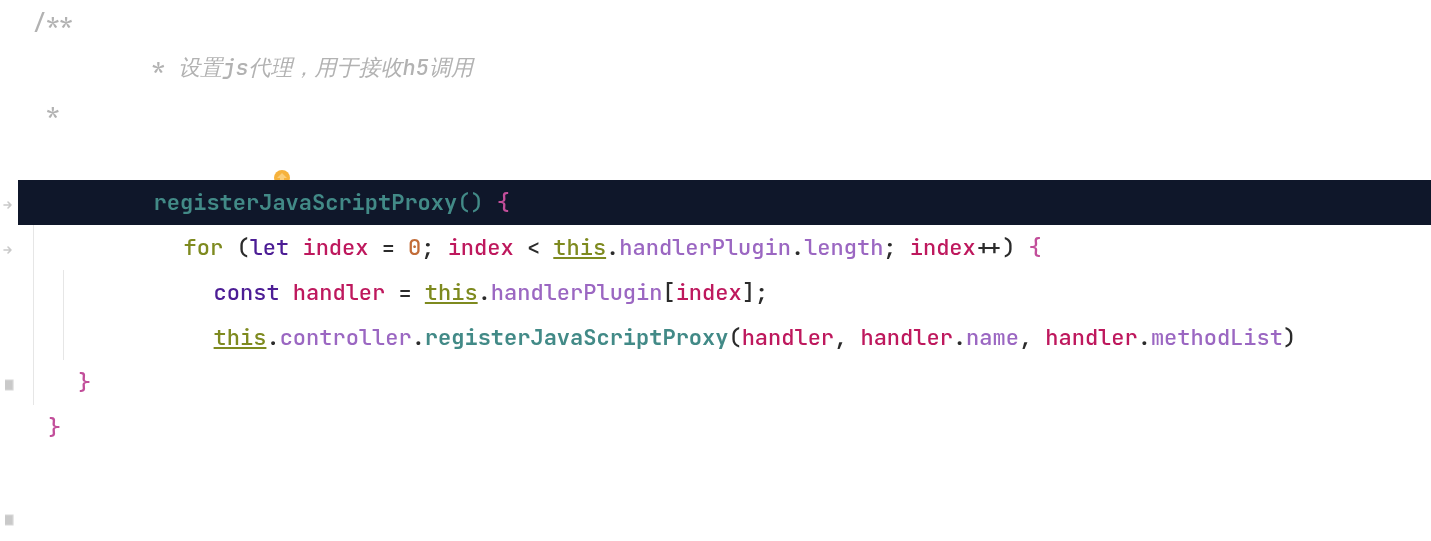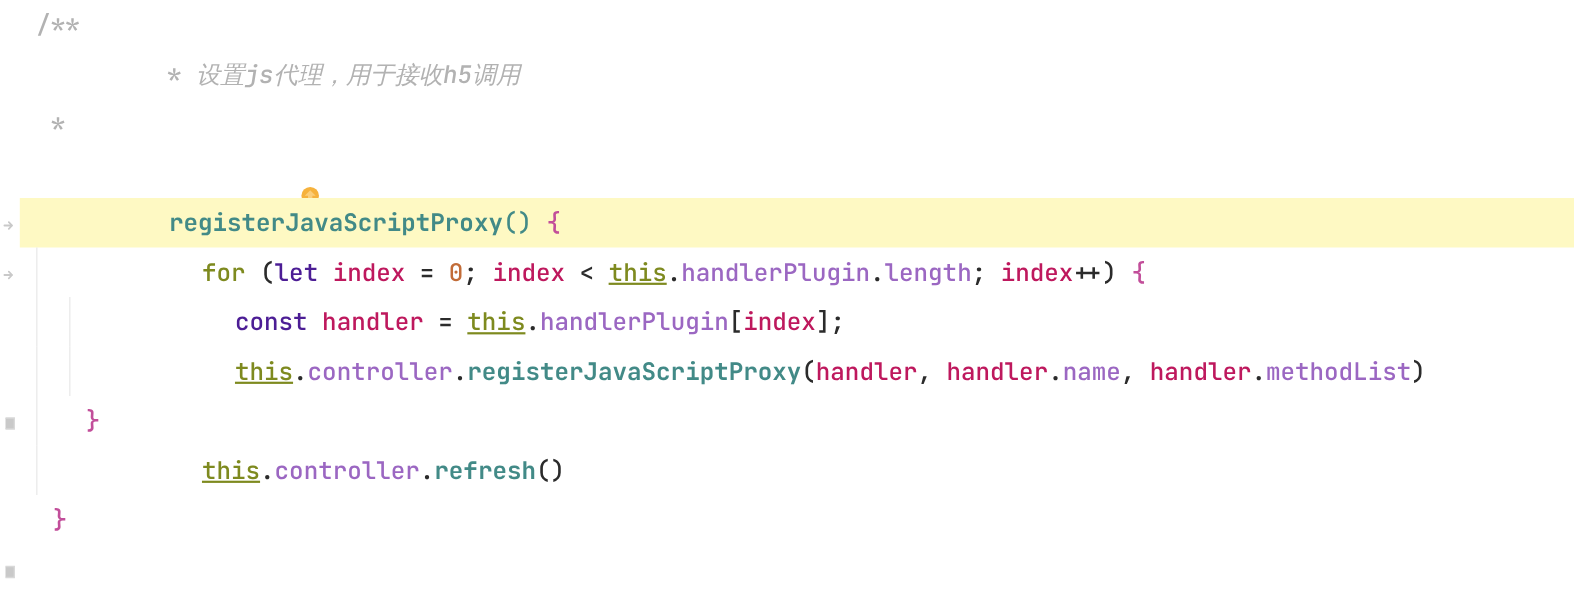--- a/index.html
+++ b/index.html
@@ -43,21 +43,21 @@
   }
   .line {
     position: relative;
     height: 45px;
     padding: 0;
     white-space: pre;
     display: flex;
     align-items: center;
   }
   .line.highlight {
-    background: #fef9c3;
+    background: #0f172a;
   }
   .code {
     padding-left: 0;
   }
   .ind-scope {
     display: inline-block;
     width: 15px;
     height: 45px;
     border-left: 1px solid #e6e6e6;
     vertical-align: middle;
@@ -192,26 +192,20 @@
         <span class="c-this">this</span><span class="c-dot">.</span><span class="c-prop">controller</span><span class="c-dot">.</span><span class="c-method">registerJavaScriptProxy</span><span class="c-paren">(</span><span class="c-var">handler</span><span class="c-default">, </span><span class="c-var">handler</span><span class="c-dot">.</span><span class="c-prop">name</span><span class="c-default">, </span><span class="c-var">handler</span><span class="c-dot">.</span><span class="c-prop">methodList</span><span class="c-paren">)</span>
       </span>
     </div>
 
     <div class="line">
       <span class="ind-space"></span><span class="ind-scope"></span><span class="ind-space"></span><span class="ind-space"></span>
       <span class="code"><span class="c-brace2">}</span></span>
     </div>
 
 
-    <div class="line">
-      <span class="ind-space"></span><span class="ind-scope"></span><span class="ind-space"></span><span class="ind-space"></span>
-      <span class="code">
-        <span class="c-this">this</span><span class="c-dot">.</span><span class="c-prop">controller</span><span class="c-dot">.</span><span class="c-method">refresh</span><span class="c-paren">()</span>
-      </span>
-    </div>
 
     <div class="line">
       <span class="ind-space"></span><span class="ind-space"></span>
       <span class="code"><span class="c-brace">}</span></span>
     </div>
 
   </div>
 </div>
 
 </body></html>

